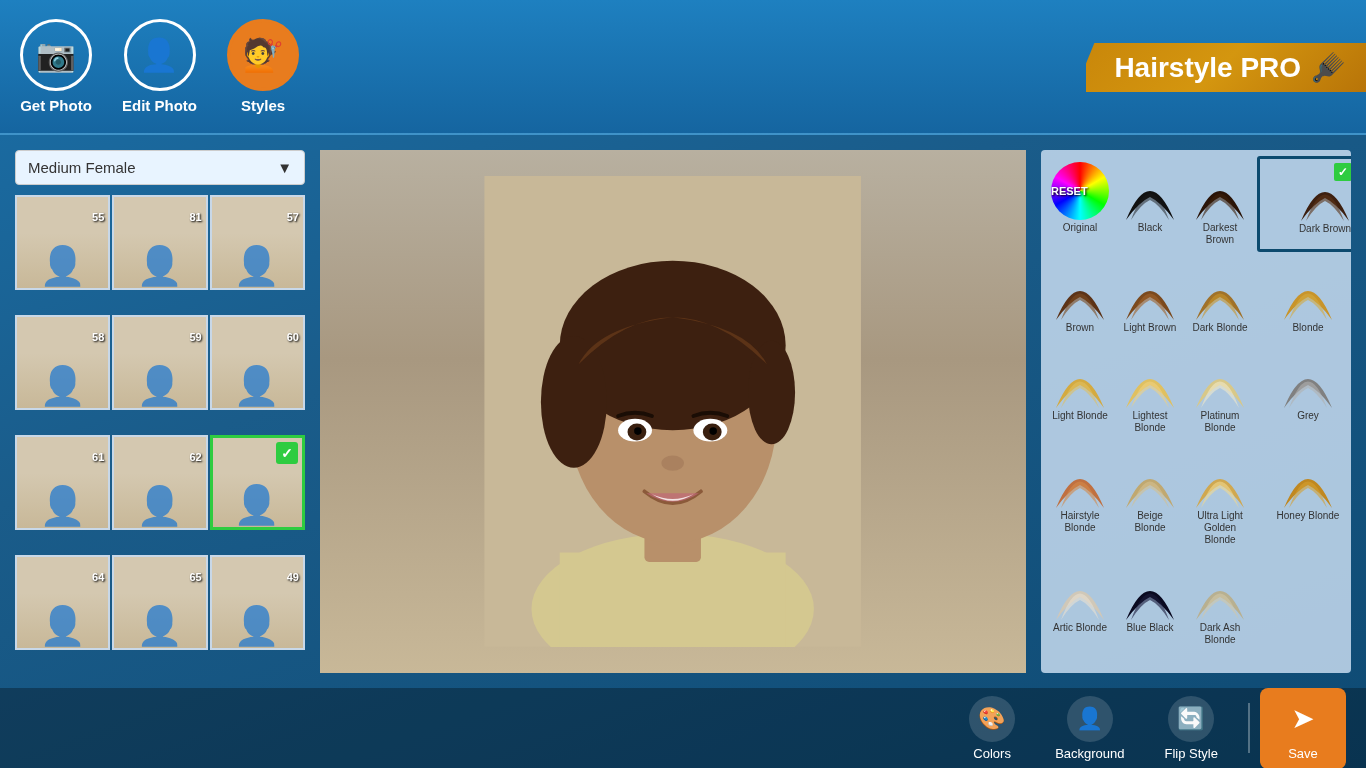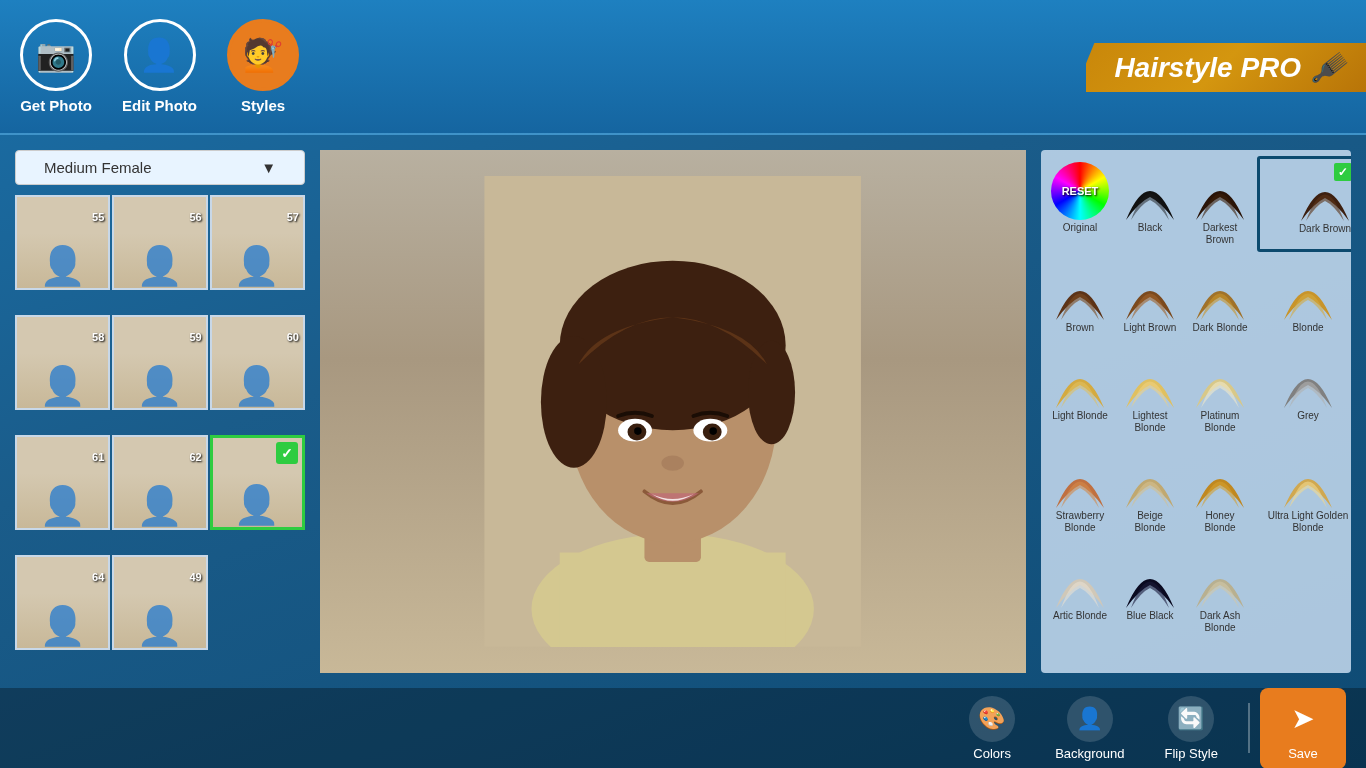--- a/index.html
+++ b/index.html
@@ -53,21 +53,20 @@
     #logo-area {
       position: absolute;
       right: 0;
       top: 0;
       width: 280px;
       height: 135px;
       overflow: hidden;
       display: flex;
       align-items: center;
       justify-content: flex-end;
-      font-style: italic;
     }
     #logo-bg {
       background: linear-gradient(135deg, #c8860a 0%, #d4960f 50%, #b87408 100%);
       padding: 8px 20px 8px 40px;
       clip-path: polygon(20px 0%, 100% 0%, 100% 100%, 0% 100%);
       display: flex;
       align-items: center;
       gap: 10px;
     }
     #logo-text {
@@ -89,21 +88,21 @@
     
     #style-panel {
       width: 290px;
       flex-shrink: 0;
       display: flex;
       flex-direction: column;
       gap: 10px;
     }
     #style-dropdown {
       width: 100%;
-      padding: 8px 28px;
+      padding: 8px 12px;
       background: #e8f4ff;
       border: 1px solid #ccc;
       border-radius: 4px;
       font-size: 15px;
       color: #333;
       cursor: pointer;
       display: flex;
       align-items: center;
       justify-content: space-between;
     }
@@ -270,21 +269,21 @@
     }
 
     
     .reset-swatch {
       background: conic-gradient(red, yellow, lime, cyan, blue, magenta, red);
       width: 100%;
       height: 100%;
       border-radius: 50%;
       display: flex;
       align-items: center;
-      justify-content: center;
+      justify-content: flex-start;
     }
     .reset-text {
       font-size: 11px;
       font-weight: bold;
       color: #fff;
       text-shadow: 1px 1px 2px #000;
     }
 
     
     #bottom-bar {
@@ -368,21 +367,21 @@
       <span>▼</span>
     </div>
     <div id="style-grid">
 
       <div class="style-thumb">
         <div class="person-bg"></div>
         <span class="thumb-num">55</span>
       </div>
       <div class="style-thumb">
         <div class="person-bg"></div>
-        <span class="thumb-num">56</span>
+        <span class="thumb-num">81</span>
       </div>
       <div class="style-thumb">
         <div class="person-bg"></div>
         <span class="thumb-num">57</span>
       </div>
 
       <div class="style-thumb">
         <div class="person-bg"></div>
         <span class="thumb-num">58</span>
       </div>
@@ -404,20 +403,24 @@
         <span class="thumb-num">62</span>
       </div>
       <div class="style-thumb selected">
         <div class="person-bg"></div>
         <div class="check-badge">✓</div>
       </div>
 
       <div class="style-thumb">
         <div class="person-bg"></div>
         <span class="thumb-num">64</span>
+      </div>
+      <div class="style-thumb">
+        <div class="person-bg"></div>
+        <span class="thumb-num">65</span>
       </div>
       <div class="style-thumb">
         <div class="person-bg"></div>
         <span class="thumb-num">49</span>
       </div>
     </div>
   </div>
 
   <div id="photo-preview">
     <div id="fake-photo">
@@ -574,48 +577,48 @@
         <span class="swatch-label">Grey</span>
       </div>
 
       <div class="color-swatch">
         <div class="swatch-img">
           <svg class="hair-swatch" viewBox="0 0 58 58">
               <path d="M5,58 Q29,0 53,58 Q40,40 29,35 Q18,40 5,58" fill="#c07040"></path>
               <path d="M10,58 Q29,5 48,58 Q38,42 29,38 Q20,42 10,58" fill="#d4884a" opacity="0.6"></path>
             </svg>
         </div>
-        <span class="swatch-label">Strawberry Blonde</span>
+        <span class="swatch-label">Hairstyle Blonde</span>
       </div>
       <div class="color-swatch">
         <div class="swatch-img">
           <svg class="hair-swatch" viewBox="0 0 58 58">
               <path d="M5,58 Q29,0 53,58 Q40,40 29,35 Q18,40 5,58" fill="#c0a870"></path>
               <path d="M10,58 Q29,5 48,58 Q38,42 29,38 Q20,42 10,58" fill="#d4c090" opacity="0.6"></path>
             </svg>
         </div>
         <span class="swatch-label">Beige Blonde</span>
       </div>
       <div class="color-swatch">
         <div class="swatch-img">
           <svg class="hair-swatch" viewBox="0 0 58 58">
+              <path d="M5,58 Q29,0 53,58 Q40,40 29,35 Q18,40 5,58" fill="#d0a850"></path>
+              <path d="M10,58 Q29,5 48,58 Q38,42 29,38 Q20,42 10,58" fill="#f0d890" opacity="0.6"></path>
+            </svg>
+        </div>
+        <span class="swatch-label">Ultra Light Golden Blonde</span>
+      </div>
+      <div class="color-swatch">
+        <div class="swatch-img">
+          <svg class="hair-swatch" viewBox="0 0 58 58">
               <path d="M5,58 Q29,0 53,58 Q40,40 29,35 Q18,40 5,58" fill="#c08820"></path>
               <path d="M10,58 Q29,5 48,58 Q38,42 29,38 Q20,42 10,58" fill="#d4a030" opacity="0.6"></path>
             </svg>
         </div>
         <span class="swatch-label">Honey Blonde</span>
-      </div>
-      <div class="color-swatch">
-        <div class="swatch-img">
-          <svg class="hair-swatch" viewBox="0 0 58 58">
-              <path d="M5,58 Q29,0 53,58 Q40,40 29,35 Q18,40 5,58" fill="#d0a850"></path>
-              <path d="M10,58 Q29,5 48,58 Q38,42 29,38 Q20,42 10,58" fill="#f0d890" opacity="0.6"></path>
-            </svg>
-        </div>
-        <span class="swatch-label">Ultra Light Golden Blonde</span>
       </div>
 
       <div class="color-swatch">
         <div class="swatch-img">
           <svg class="hair-swatch" viewBox="0 0 58 58">
               <path d="M5,58 Q29,0 53,58 Q40,40 29,35 Q18,40 5,58" fill="#d0c8b8"></path>
               <path d="M10,58 Q29,5 48,58 Q38,42 29,38 Q20,42 10,58" fill="#e8e0d0" opacity="0.6"></path>
             </svg>
         </div>
         <span class="swatch-label">Artic Blonde</span>

